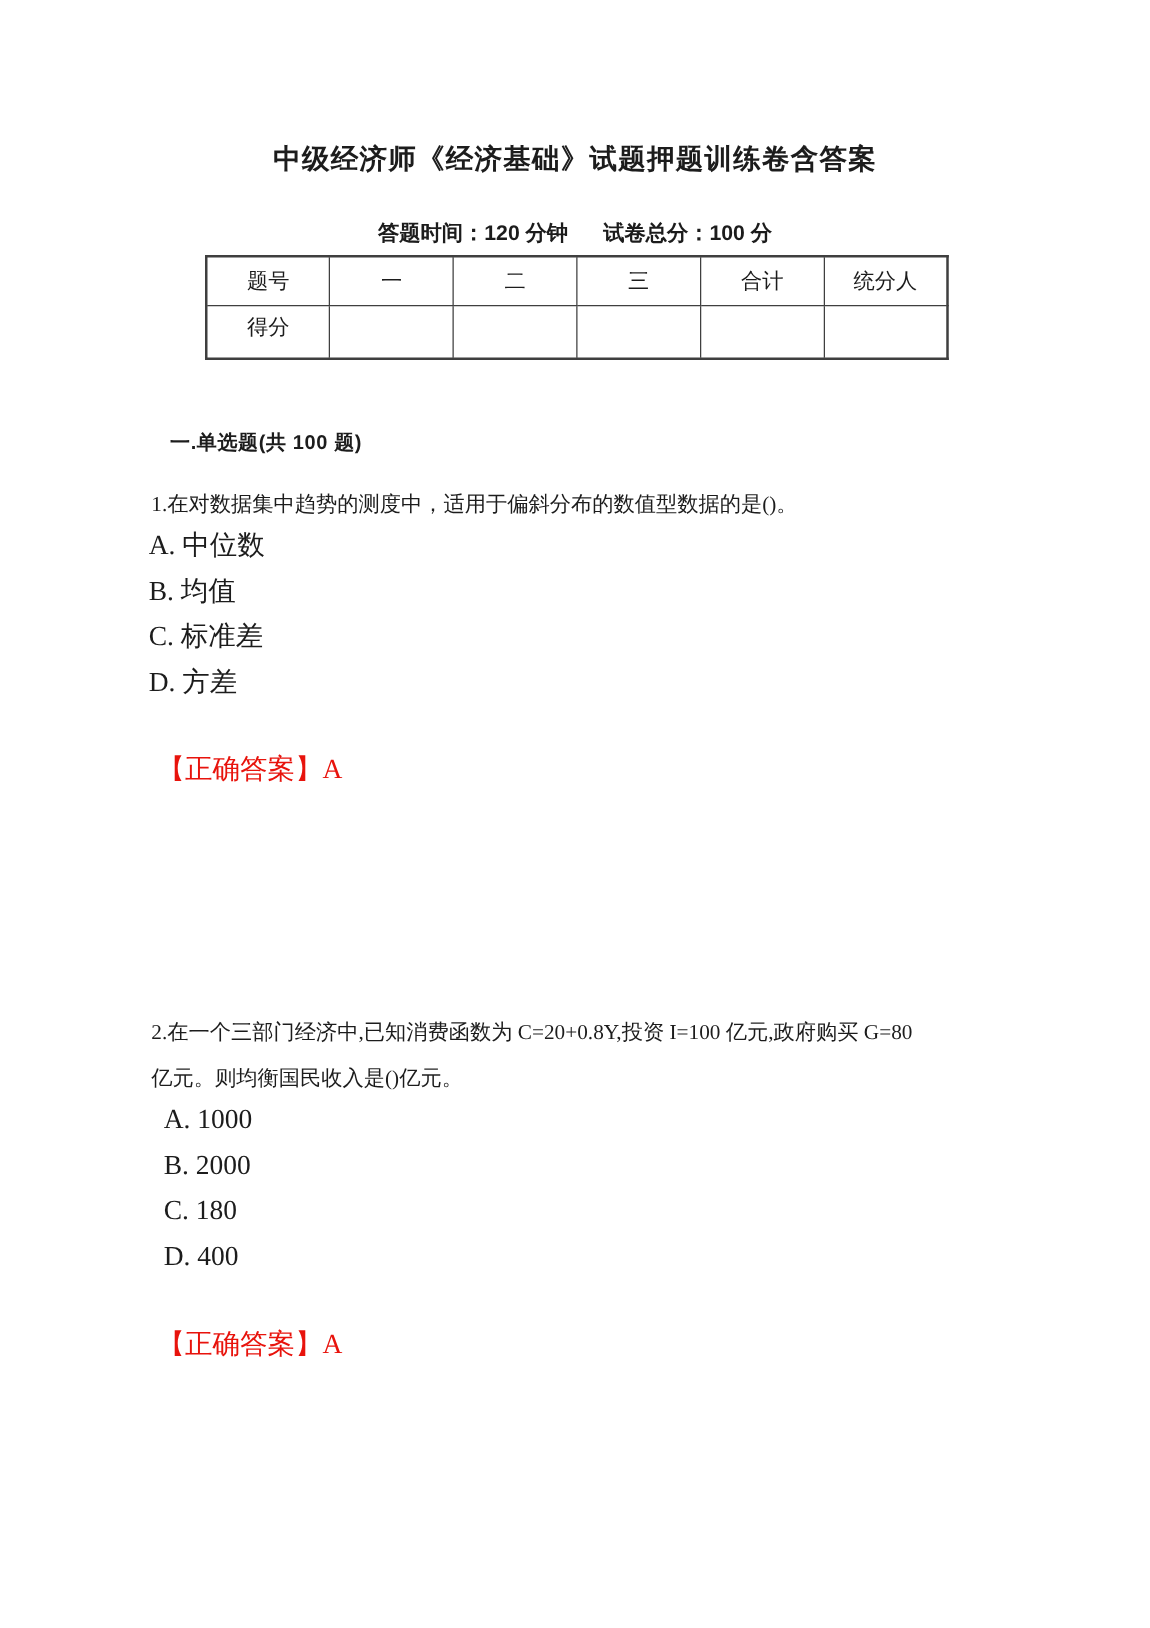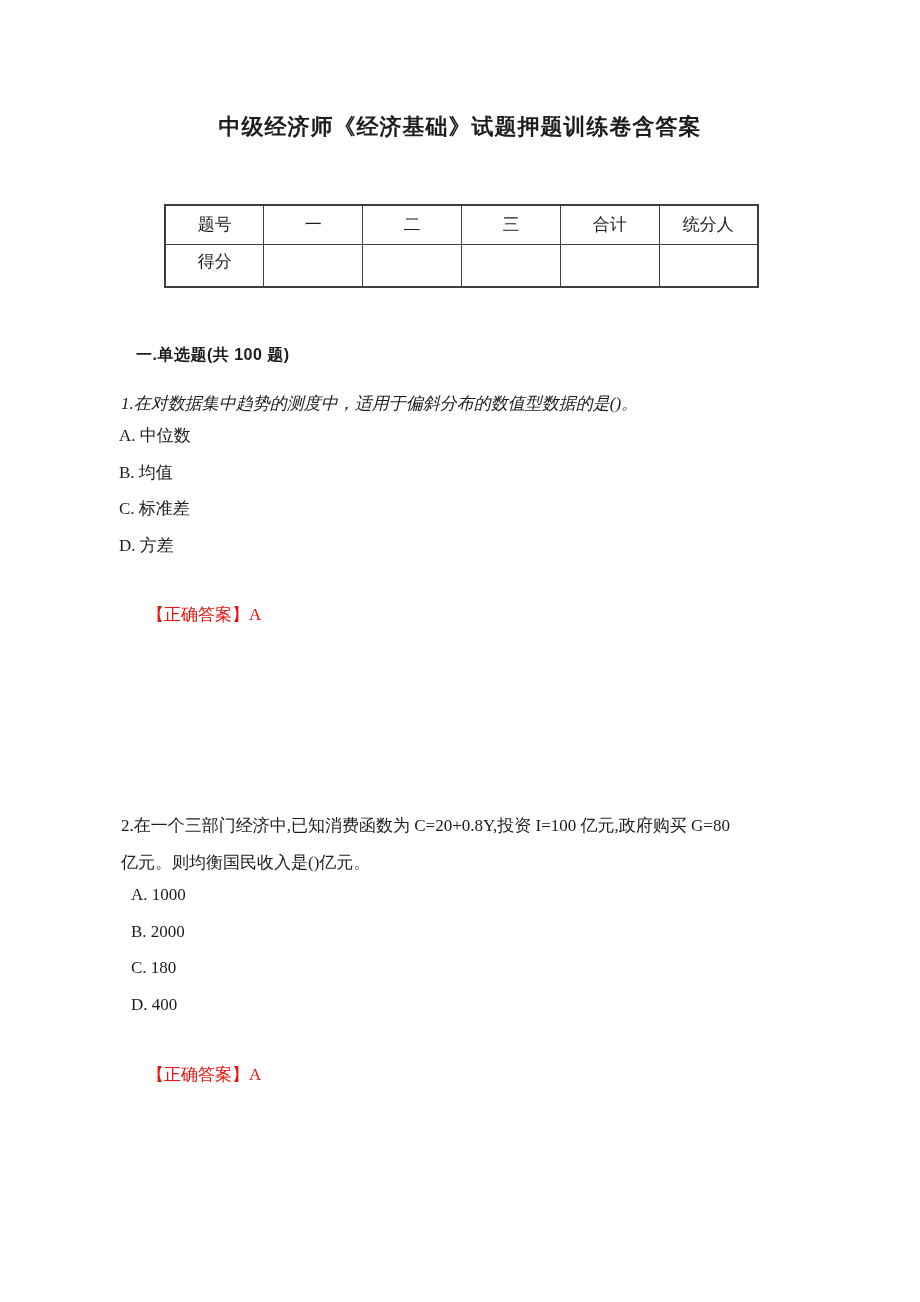--- a/index.html
+++ b/index.html
@@ -81,53 +81,56 @@
 
   
   .question-text {
     position: absolute;
     left: 121px;
     margin: 0;
     font-size: 17px;
     line-height: 37px;
     color: #1c1c1c;
   }
-  .q1-text { top: 385px; width: 680px; font-style: italic; }
+  .q1-text { top: 385px; width: 680px; }
   .q2-text { top: 807px; width: 630px; }
 
   .option-list {
     position: absolute;
     left: 119px;
     margin: 0; padding: 0;
     list-style: none;
-    font-size: 17px;
+    font-size: 22px;
     color: #1c1c1c;
   }
   .option-list li { height: 36.5px; line-height: 36.5px; }
   .q1-options { top: 418px; }
   .q2-options { top: 877px; margin-left: 12px; }
 
   .answer-line {
     position: absolute;
-    left: 147px;
+    left: 126px;
     margin: 0;
-    font-size: 17px;
+    font-size: 22px;
     line-height: 22px;
     color: #e8130c;
   }
   .q1-answer { top: 604px; }
   .q2-answer { top: 1064px; }
 </style>
 </head>
 <body>
 
 <div class="page">
 
   <h1 class="doc-title">中级经济师《经济基础》试题押题训练卷含答案</h1>
 
+  <div class="exam-meta">
+    <span class="meta-time">答题时间：120 分钟</span><span class="meta-total">试卷总分：100 分</span>
+  </div>
 
   <table class="score-table">
     <thead>
       <tr>
         <th>题号</th>
         <th>一</th>
         <th>二</th>
         <th>三</th>
         <th>合计</th>
         <th>统分人</th>

